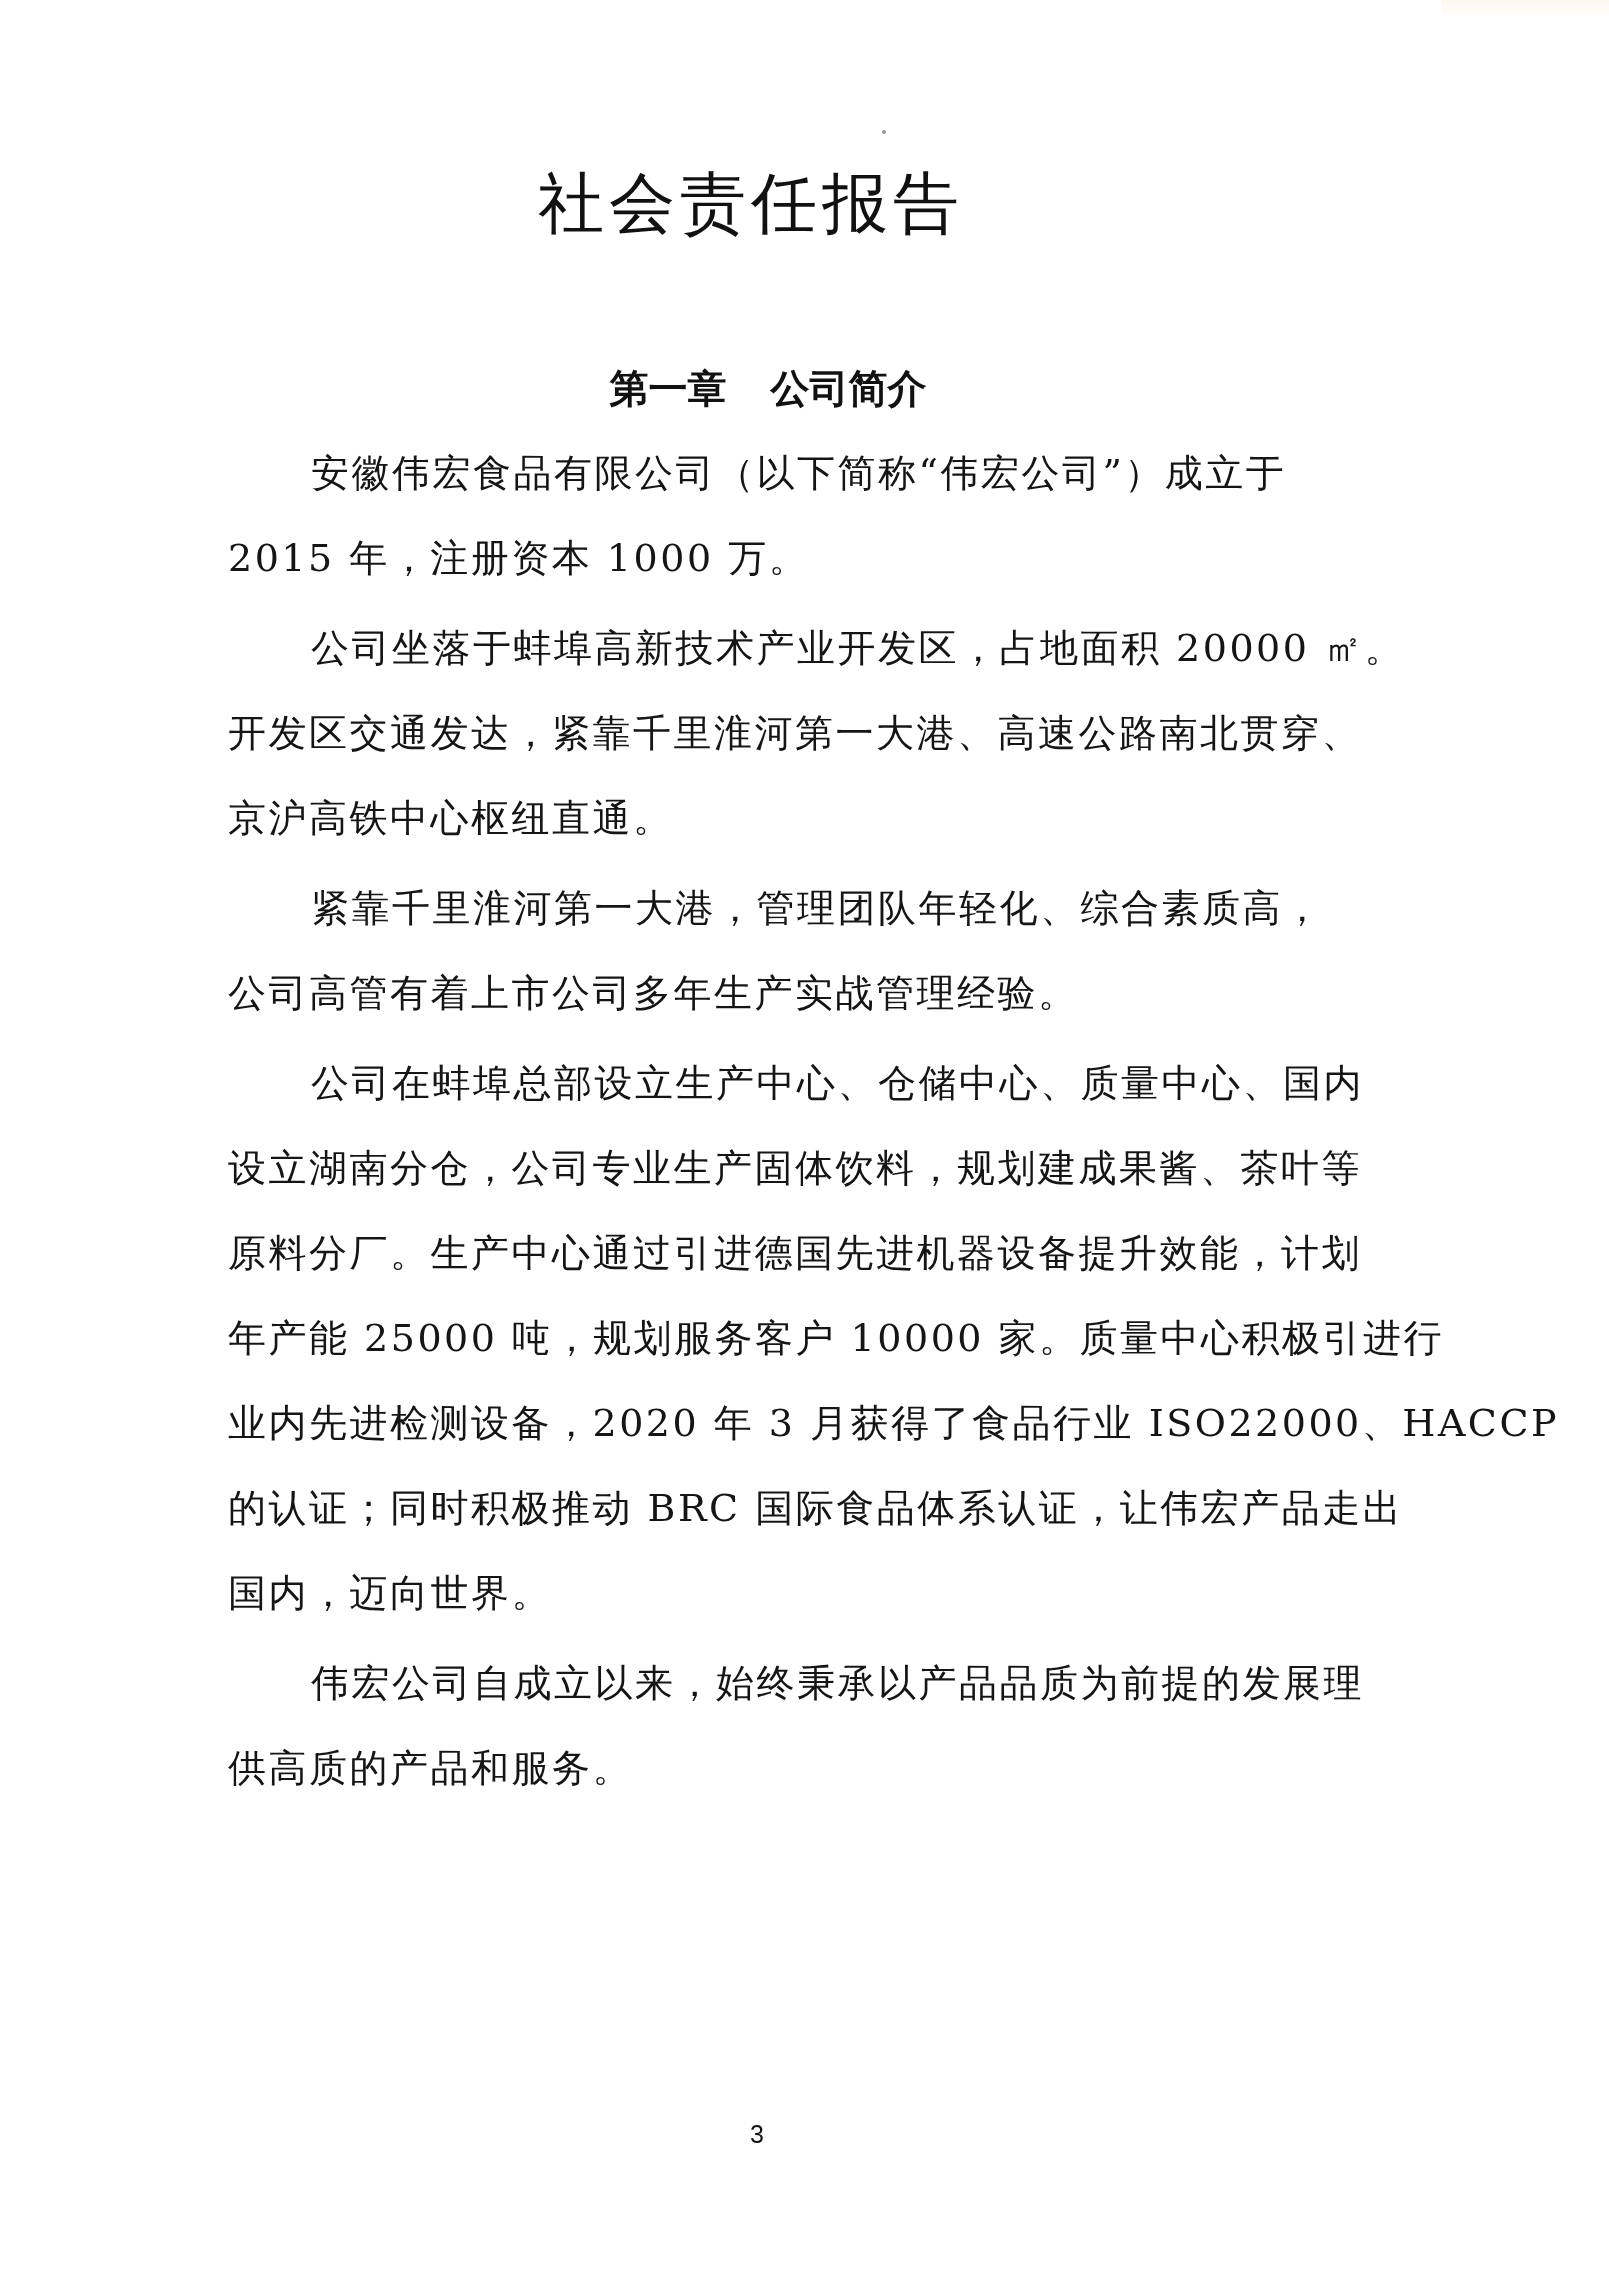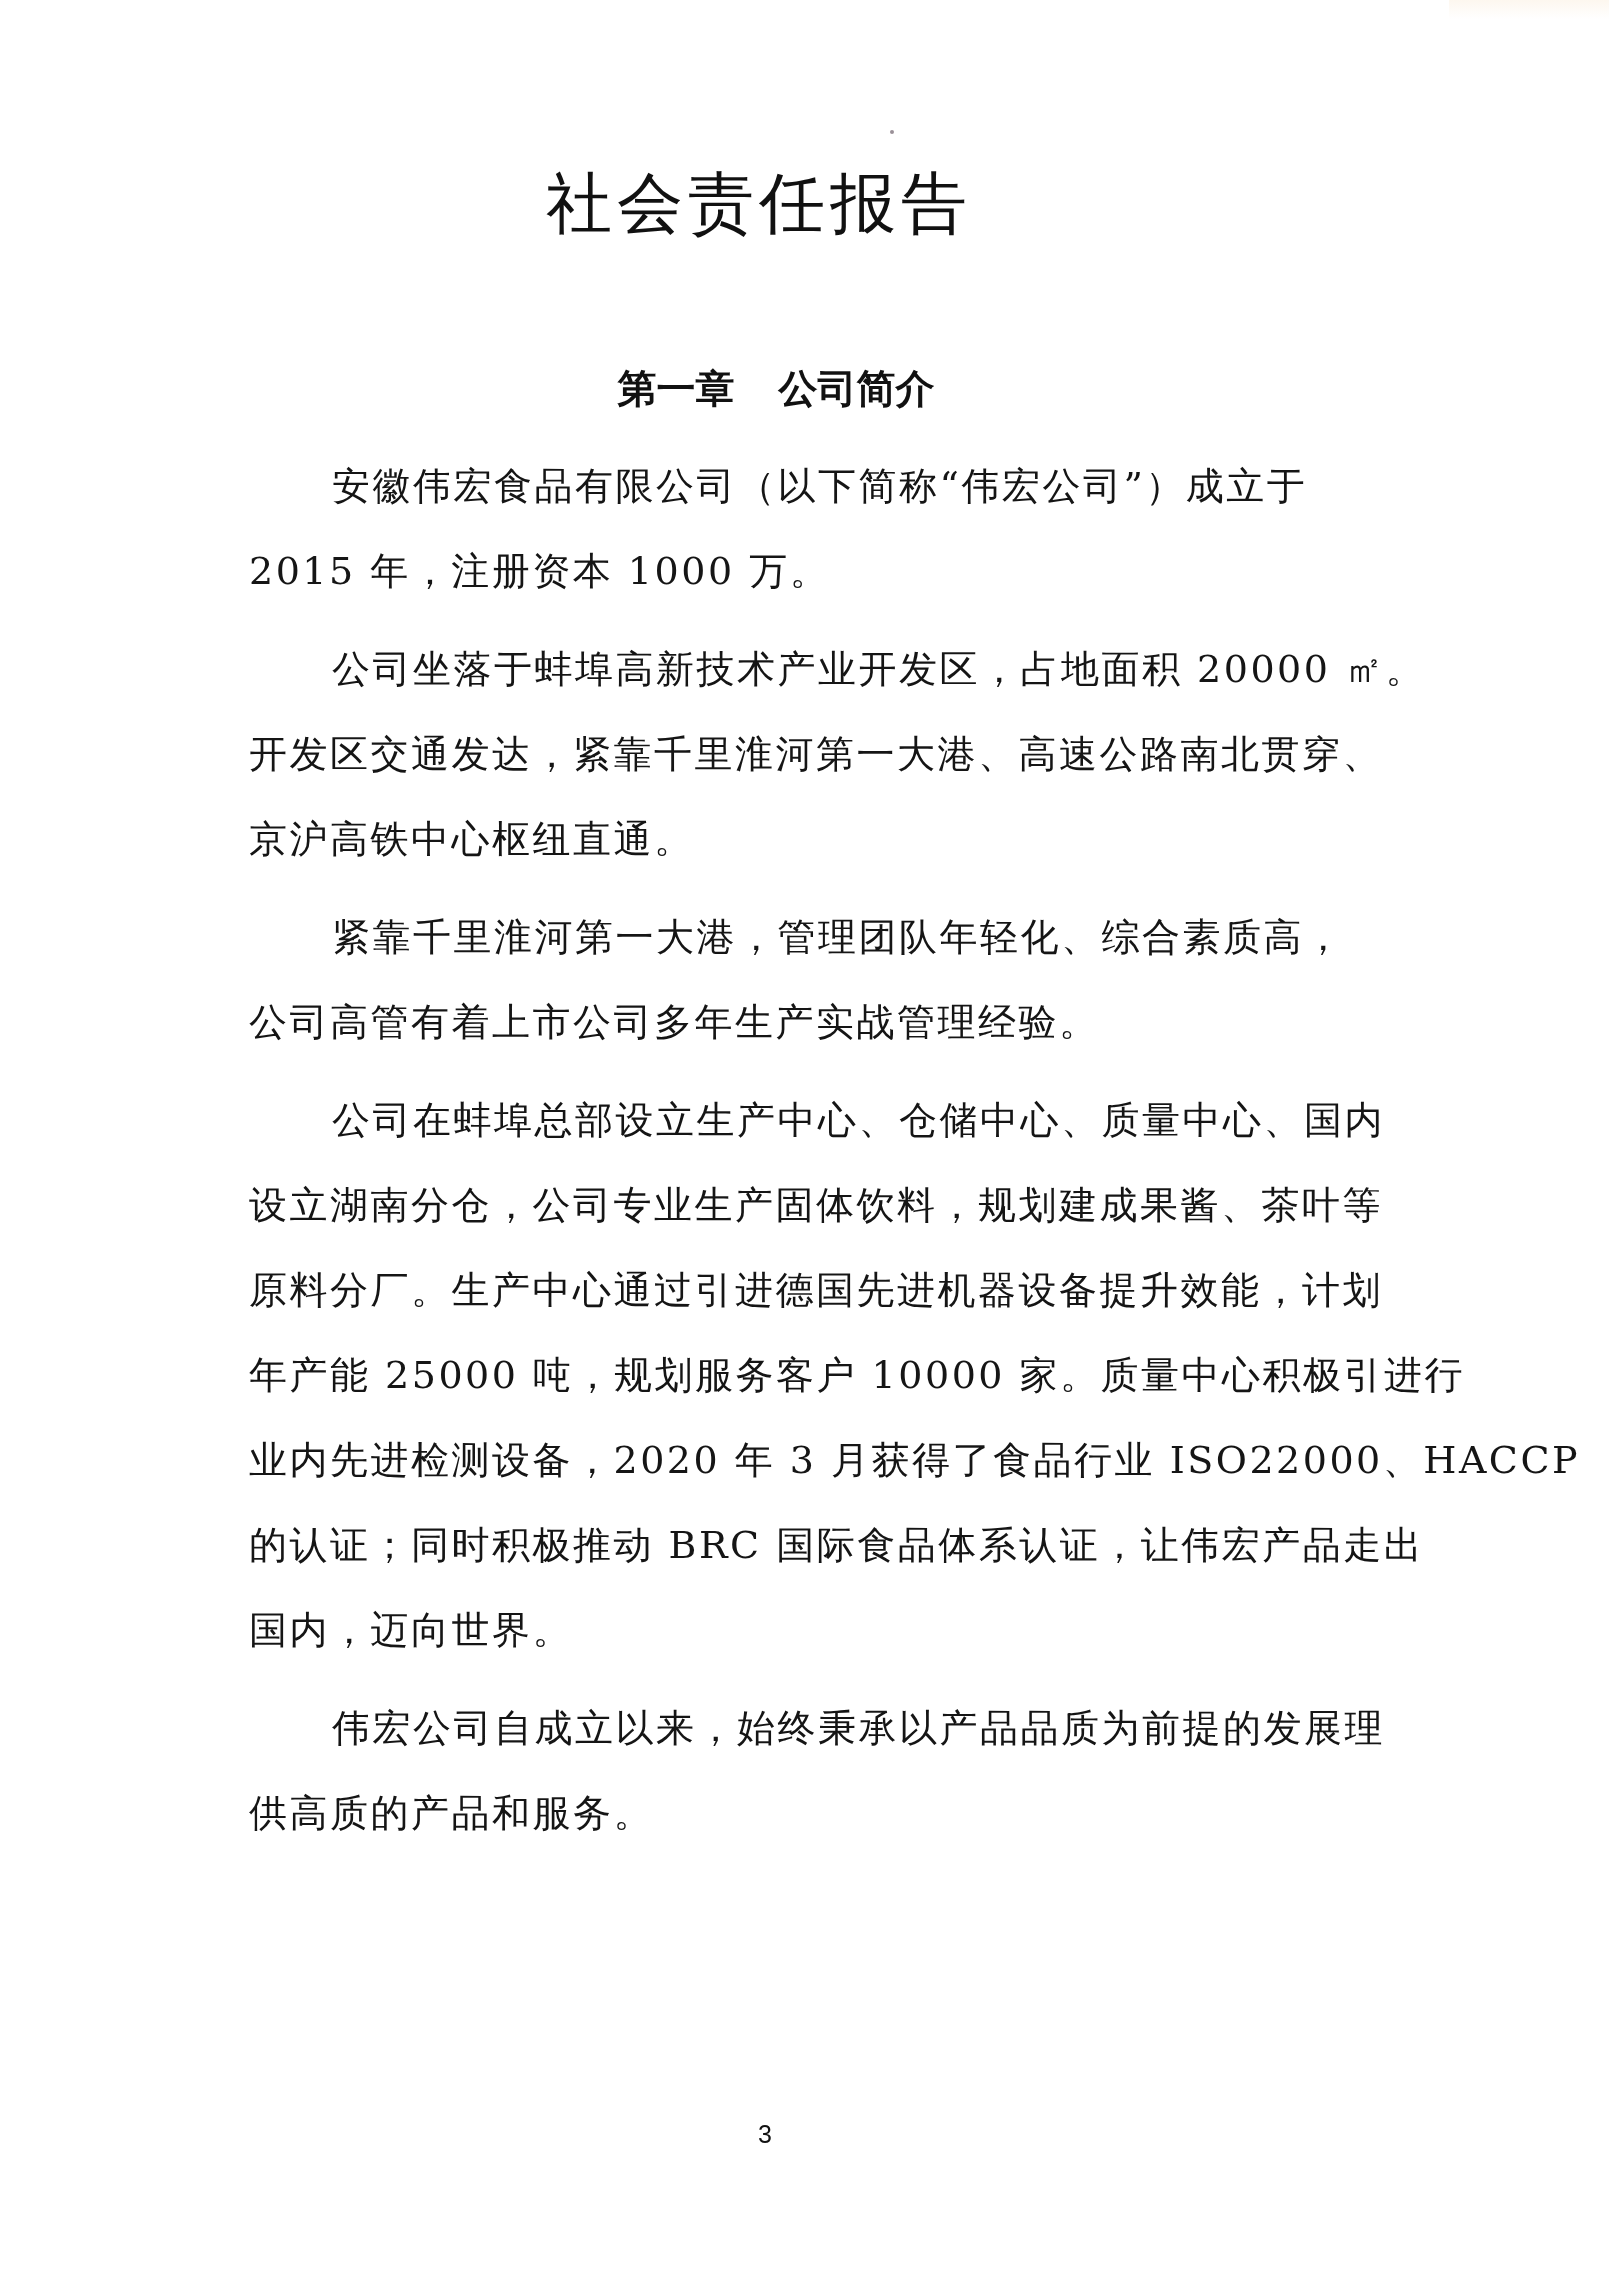--- a/index.html
+++ b/index.html
@@ -10,21 +10,21 @@
     body {
       width: 1609px;
       height: 2295px;
       position: relative;
       overflow: hidden;
       font-family: "DejaVu Serif", "Liberation Serif", serif;
       color: #111111;
     }
     .page {
       position: absolute;
-      left: 12px; top: 0;
+      left: 4px; top: 0;
       width: 1494px;
       height: 2295px;
       background: #ffffff;
     }
     .top-tint {
       position: absolute;
       left: 1437px; top: 0;
       width: 172px; height: 18.6px;
       background: linear-gradient(#fdf7ef, rgba(255,255,255,0));
     }
@@ -61,21 +61,21 @@
     .body-text {
       position: absolute;
       left: 224px;
       top: 431px;
       width: 1124px;
       font-size: 38px;
       letter-spacing: 2.5px;
       color: #151515;
     }
     .para {
-      margin: 13px;
+      margin: 0;
       text-indent: 83px;
       line-height: 85px;
       text-align: justify;
       text-align-last: left;
     }
     .para + .para { margin-top: 5px; }
     .line { display: block; white-space: nowrap; }
     .line.first { padding-left: 83px; }
     .para.lines { text-indent: 0; }
     .page-number {

